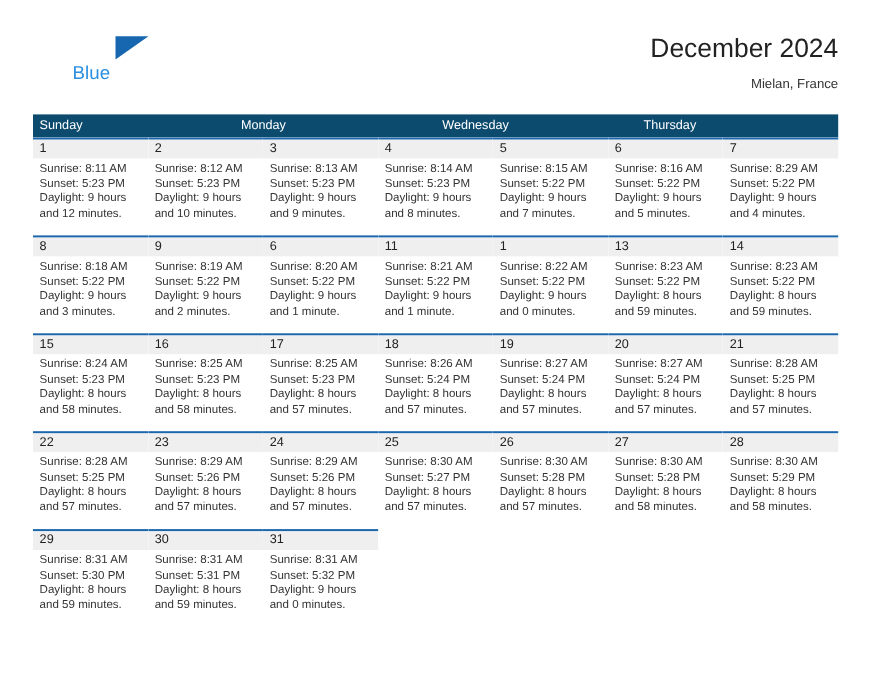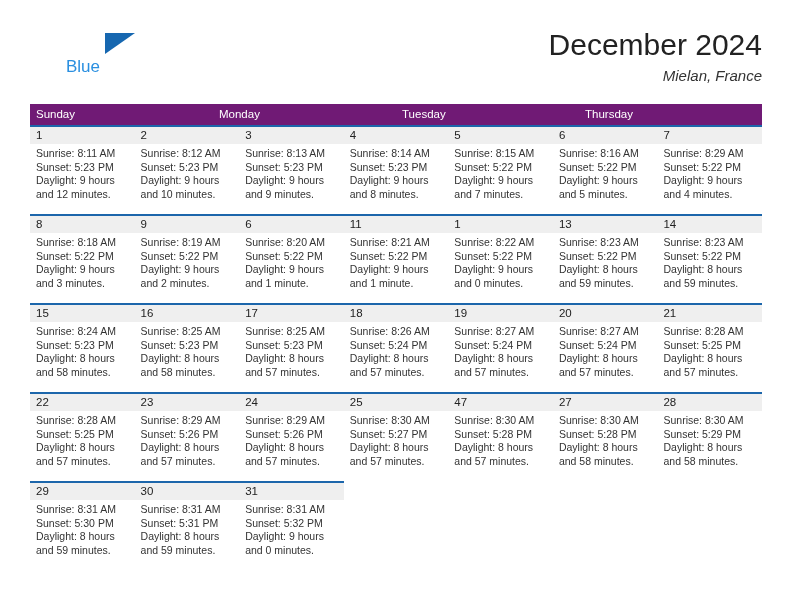--- a/index.html
+++ b/index.html
@@ -65,45 +65,44 @@
     line-height: 26px;
     font-family: "Liberation Sans", sans-serif;
   }
   .title-block {
     position: absolute;
     right: 0;
     top: 0;
     text-align: right;
   }
   .cal-title {
-    font-size: 30px;
+    font-size: 24px;
     color: #222222;
     line-height: 38px;
     white-space: nowrap;
   }
   .cal-subtitle {
-    font-size: 15px;
+    font-size: 12px;
     color: #333333;
     line-height: 22px;
     margin-top: 1px;
     white-space: nowrap;
-    font-style: italic;
   }
 
   
   .calendar {
     position: absolute;
     left: 30px;
     top: 104px;
     width: 732px;
   }
   .weekday-row {
     display: flex;
     width: 100%;
-    background: #701a75;
+    background: #0c4a6e;
     height: 21px;
   }
   .weekday {
     flex: 1 1 0;
     font-size: 11.5px;
     color: #ffffff;
     line-height: 21px;
     padding-left: 6px;
     box-sizing: border-box;
     white-space: nowrap;
@@ -162,21 +161,21 @@
       <div class="cal-title">December 2024</div>
       <div class="cal-subtitle">Mielan, France</div>
     </div>
 
   </div>
 
   <div class="calendar">
     <div class="weekday-row" id="weekday-row">
         <div class="weekday">Sunday</div>
         <div class="weekday">Monday</div>
-        <div class="weekday">Tuesday</div>
+        <div class="weekday">Wednesday</div>
         <div class="weekday">Thursday</div>
       </div>
     <div id="calendar-body">
         <div class="week-row">
           <div class="day-cell filled">
             <div class="day-number-band">1</div>
             <div class="day-info">
               <div class="info-line">Sunrise: 8:11 AM</div>
               <div class="info-line">Sunset: 5:23 PM</div>
               <div class="info-line">Daylight: 9 hours</div>
@@ -399,21 +398,21 @@
           <div class="day-cell filled">
             <div class="day-number-band">25</div>
             <div class="day-info">
               <div class="info-line">Sunrise: 8:30 AM</div>
               <div class="info-line">Sunset: 5:27 PM</div>
               <div class="info-line">Daylight: 8 hours</div>
               <div class="info-line">and 57 minutes.</div>
             </div>
           </div>
           <div class="day-cell filled">
-            <div class="day-number-band">47</div>
+            <div class="day-number-band">26</div>
             <div class="day-info">
               <div class="info-line">Sunrise: 8:30 AM</div>
               <div class="info-line">Sunset: 5:28 PM</div>
               <div class="info-line">Daylight: 8 hours</div>
               <div class="info-line">and 57 minutes.</div>
             </div>
           </div>
           <div class="day-cell filled">
             <div class="day-number-band">27</div>
             <div class="day-info">

